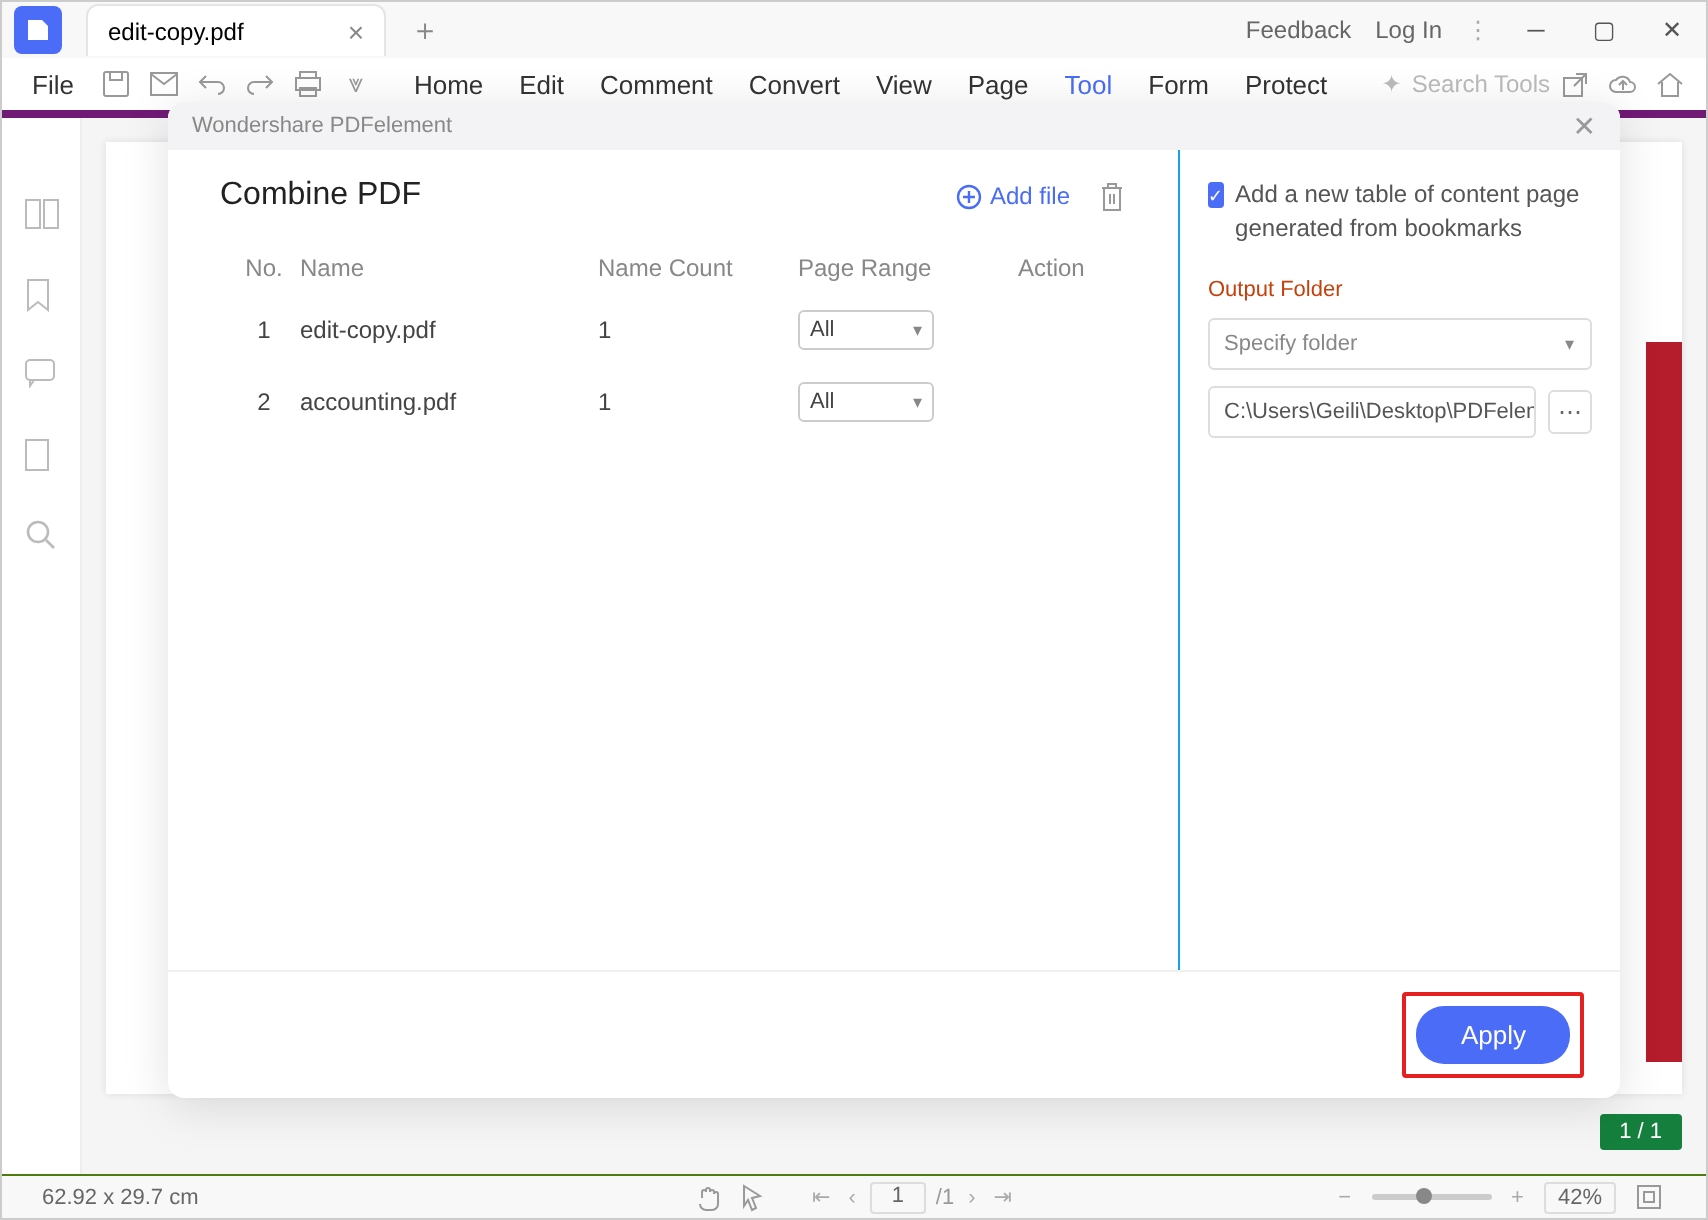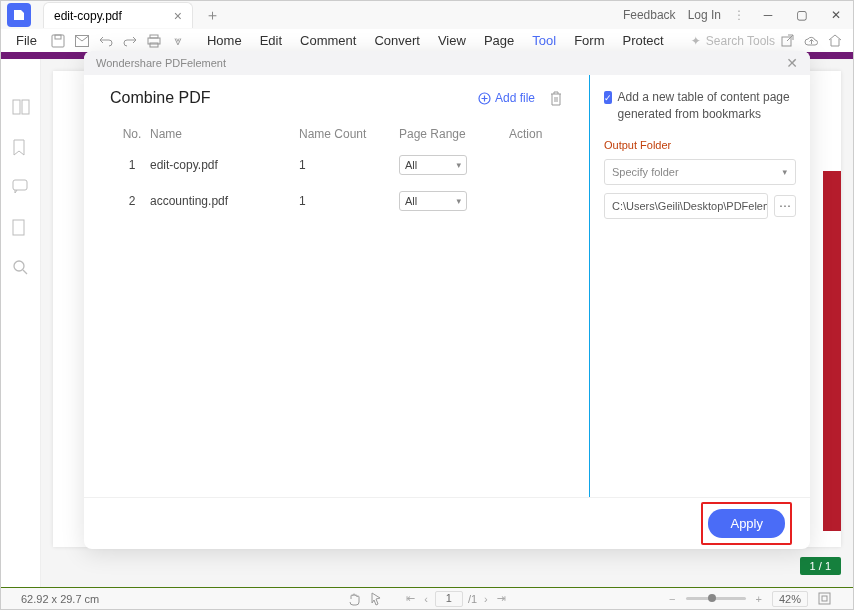--- a/index.html
+++ b/index.html
@@ -8,21 +8,21 @@
 
 .titlebar { height: 28px; background: #f8f8f8; display: flex; align-items: center; font-size: 12px; }
 .app-icon { width: 24px; height: 24px; background: #4a6cf7; border-radius: 4px; margin: 0 6px; display: flex; align-items: center; justify-content: center; color: #fff; font-weight: bold; font-size: 13px; }
 .tab { background: #fff; height: 26px; display: flex; align-items: center; padding: 0 10px; border-radius: 6px 6px 0 0; margin-left: 6px; min-width: 150px; border-top: 1px solid #e5e5e5; border-left: 1px solid #e5e5e5; border-right: 1px solid #e5e5e5; }
 .tab-close { margin-left: auto; color: #888; font-size: 14px; cursor: pointer; }
 .tab-add { margin-left: 12px; color: #888; font-size: 15px; cursor: pointer; }
 .titlebar-right { margin-left: auto; display: flex; align-items: center; gap: 12px; padding-right: 6px; color: #666; font-size: 12px; }
 .win-btn { width: 22px; height: 22px; display: flex; align-items: center; justify-content: center; color: #555; cursor: pointer; }
 
 
-.menubar { height: 30px; display: flex; align-items: center; border-bottom: 7px solid #701a75; font-size: 13px; padding: 0 6px; background: #fff; }
+.menubar { height: 30px; display: flex; align-items: center; border-bottom: 4px solid #701a75; font-size: 13px; padding: 0 6px; background: #fff; }
 .menu-item { padding: 0 9px; cursor: pointer; color: #333; }
 .menu-item.active { color: #4a6cf7; }
 .icon-btn { width: 24px; height: 24px; display: flex; align-items: center; justify-content: center; color: #888; cursor: pointer; }
 .search-tools { display: flex; align-items: center; color: #bbb; font-size: 12px; gap: 5px; margin-left: 8px; }
 
 
 .sidebar { position: absolute; left: 0; top: 58px; bottom: 22px; width: 40px; background: #fff; border-right: 1px solid #eee; display: flex; flex-direction: column; align-items: center; padding-top: 40px; gap: 22px; }
 .side-icon { width: 18px; height: 18px; color: #aaa; cursor: pointer; }
 
 
@@ -54,21 +54,21 @@
 
 .chk-row { display: flex; align-items: flex-start; gap: 6px; margin-bottom: 16px; }
 .chk { width: 13px; height: 13px; background: #4a6cf7; border-radius: 2px; display: flex; align-items: center; justify-content: center; color: #fff; font-size: 9px; margin-top: 2px; }
 .chk-label { font-size: 12px; color: #555; line-height: 1.4; }
 .section-label { color: #c2410c; margin-bottom: 8px; font-size: 11px; }
 .dropdown, .textbox { width: 100%; height: 26px; border: 1px solid #ddd; border-radius: 3px; font-size: 11px; padding: 0 7px; display: flex; align-items: center; color: #888; background: #fff; margin-bottom: 8px; position: relative; }
 .path-row { display: flex; gap: 6px; align-items: center; }
 .path-box { flex: 1; height: 26px; border: 1px solid #ddd; border-radius: 3px; font-size: 11px; padding: 0 7px; display: flex; align-items: center; overflow: hidden; white-space: nowrap; }
 .browse { width: 22px; height: 22px; border: 1px solid #ddd; border-radius: 3px; display: flex; align-items: center; justify-content: center; font-size: 12px; color: #666; cursor: pointer; }
 
-.modal-ftr { height: 52px; border-top: 1px solid #f0f0f0; display: flex; align-items: center; justify-content: flex-end; padding-right: 18px; position: relative; }
+.modal-ftr { height: 64px; border-top: 1px solid #f0f0f0; display: flex; align-items: center; justify-content: flex-end; padding-right: 18px; position: relative; }
 .apply-highlight { border: 2px solid #e62020; padding: 5px; border-radius: 2px; }
 .apply-btn { background: #4a6cf7; color: #fff; font-size: 13px; padding: 7px 22px; border-radius: 14px; cursor: pointer; border: none; }
 
 
 .statusbar { position: absolute; left: 0; right: 0; bottom: 0; height: 22px; background: #f8f8f8; border-top: 1px solid #4d7c0f; display: flex; align-items: center; font-size: 11px; color: #666; padding: 0 20px; margin-top: 36px; }
 .status-center { position: absolute; left: 50%; transform: translateX(-50%); display: flex; align-items: center; gap: 5px; }
 .status-right { margin-left: auto; display: flex; align-items: center; gap: 8px; }
 .page-input { width: 28px; height: 16px; border: 1px solid #ddd; text-align: center; font-size: 11px; border-radius: 2px; }
 .nav-ic { color: #aaa; cursor: pointer; padding: 0 2px; }
 .zoom-slider { width: 60px; height: 3px; background: #ccc; position: relative; border-radius: 2px; }

